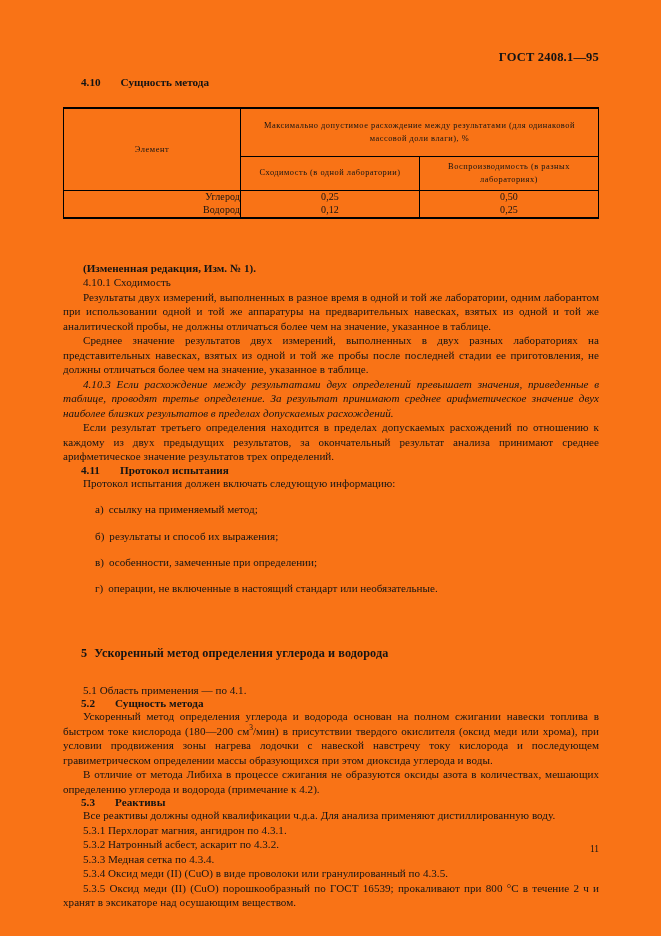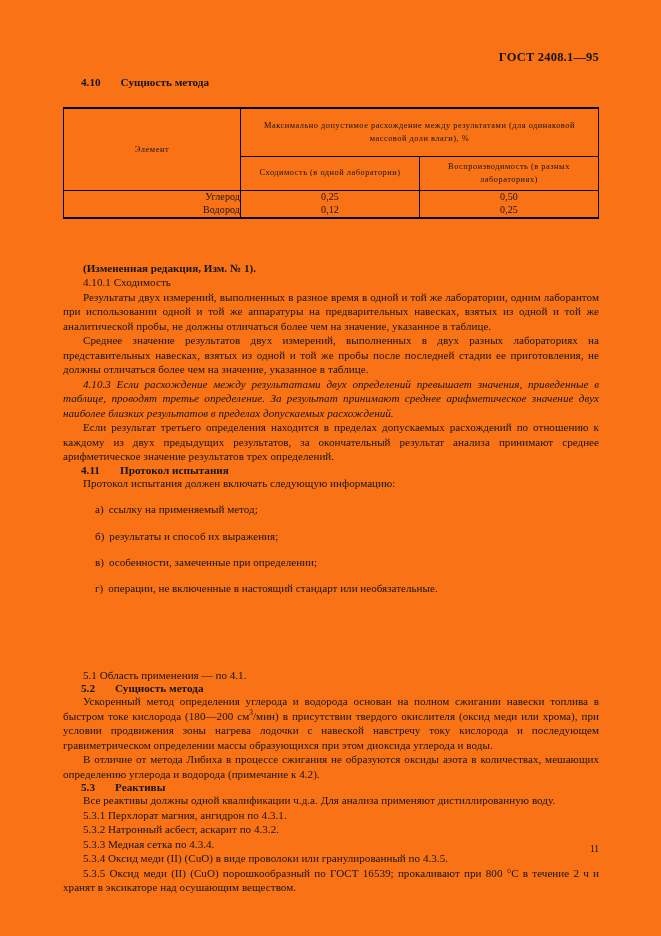--- a/index.html
+++ b/index.html
@@ -179,20 +179,23 @@
     </div>
 
     <p class="para left">Протокол испытания должен включать следующую информацию:</p>
     <p class="list-item"><span class="mk">а)</span><span>ссылку на применяемый метод;</span></p>
     <p class="list-item"><span class="mk">б)</span><span>результаты и способ их выражения;</span></p>
     <p class="list-item"><span class="mk">в)</span><span>особенности, замеченные при определении;</span></p>
     <p class="list-item"><span class="mk">г)</span><span>операции, не включенные в настоящий стандарт или необязательные.</span></p>
 
     <div style="height:38px;"></div>
 
+    <div class="big-head">
+      <span class="num">5</span><span>Ускоренный метод определения углерода и водорода</span>
+    </div>
 
     <div style="height:22px;"></div>
 
     <p class="para left">5.1  Область применения — по 4.1.</p>
 
     <div class="sec-head">
       <span class="num">5.2</span><span>Сущность метода</span>
     </div>
 
     <p class="para"><span>Ускоренный метод определения углерода и водорода основан на полном сжигании навески топлива в быстром токе кислорода (180—200 см</span><sup class="sup3">3</sup><span>/мин) в присутствии твердого окислителя (оксид меди или хрома), при условии продвижения зоны нагрева лодочки с навеской навстречу току кислорода и последующем гравиметрическом определении массы образующихся при этом диоксида углерода и воды.</span></p>

